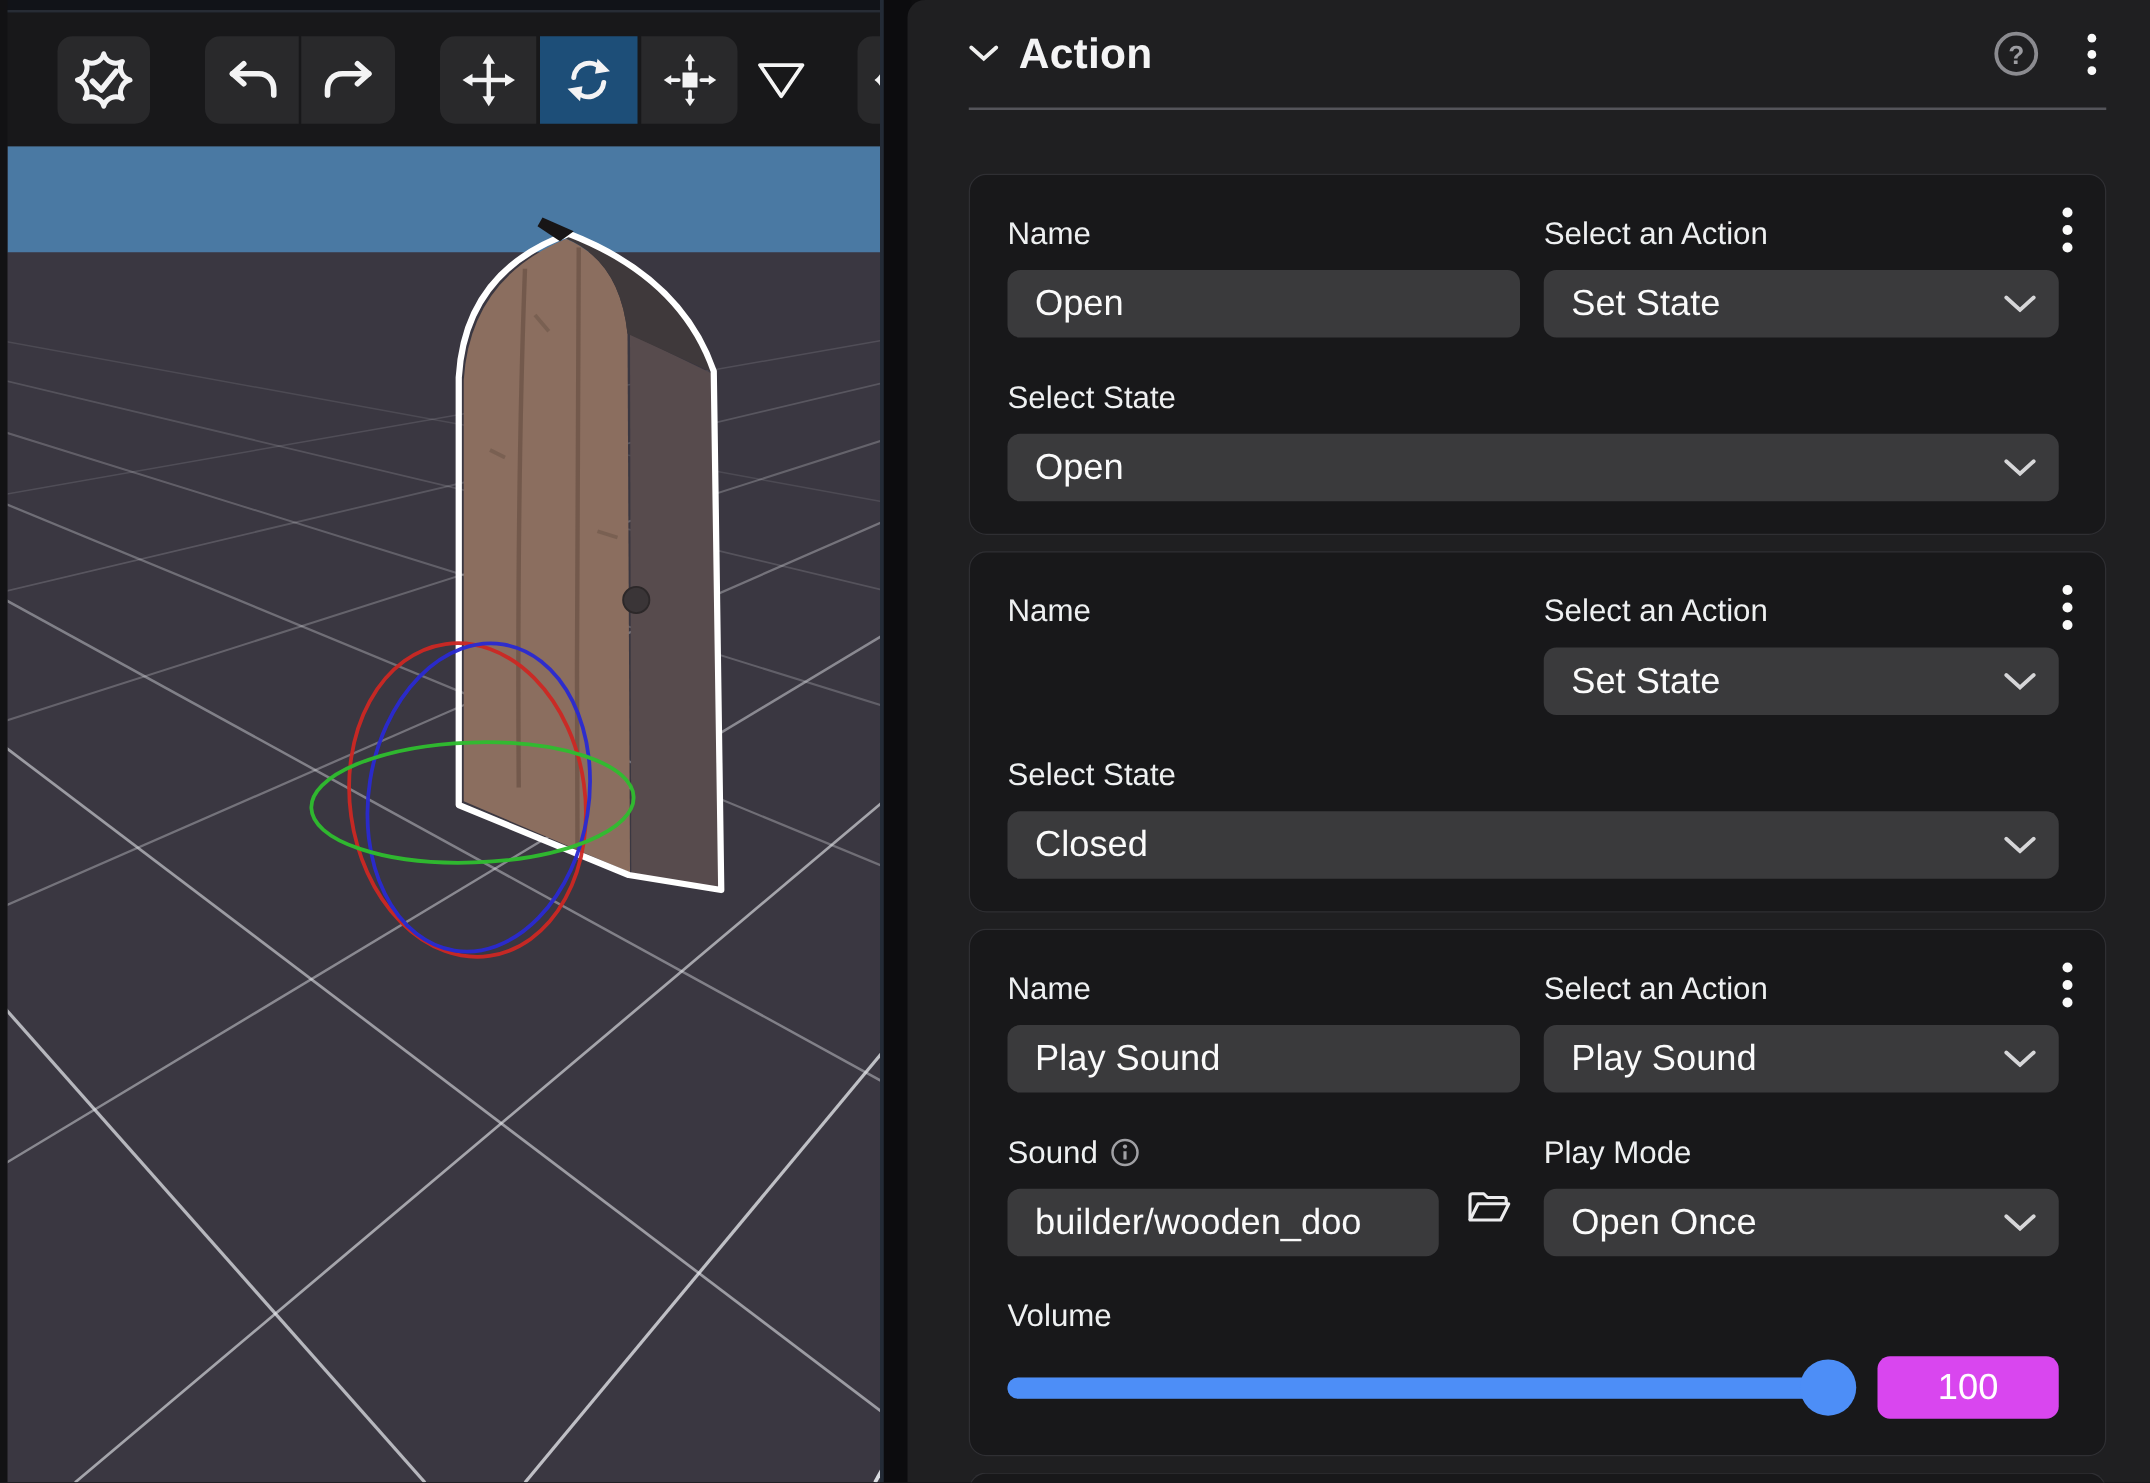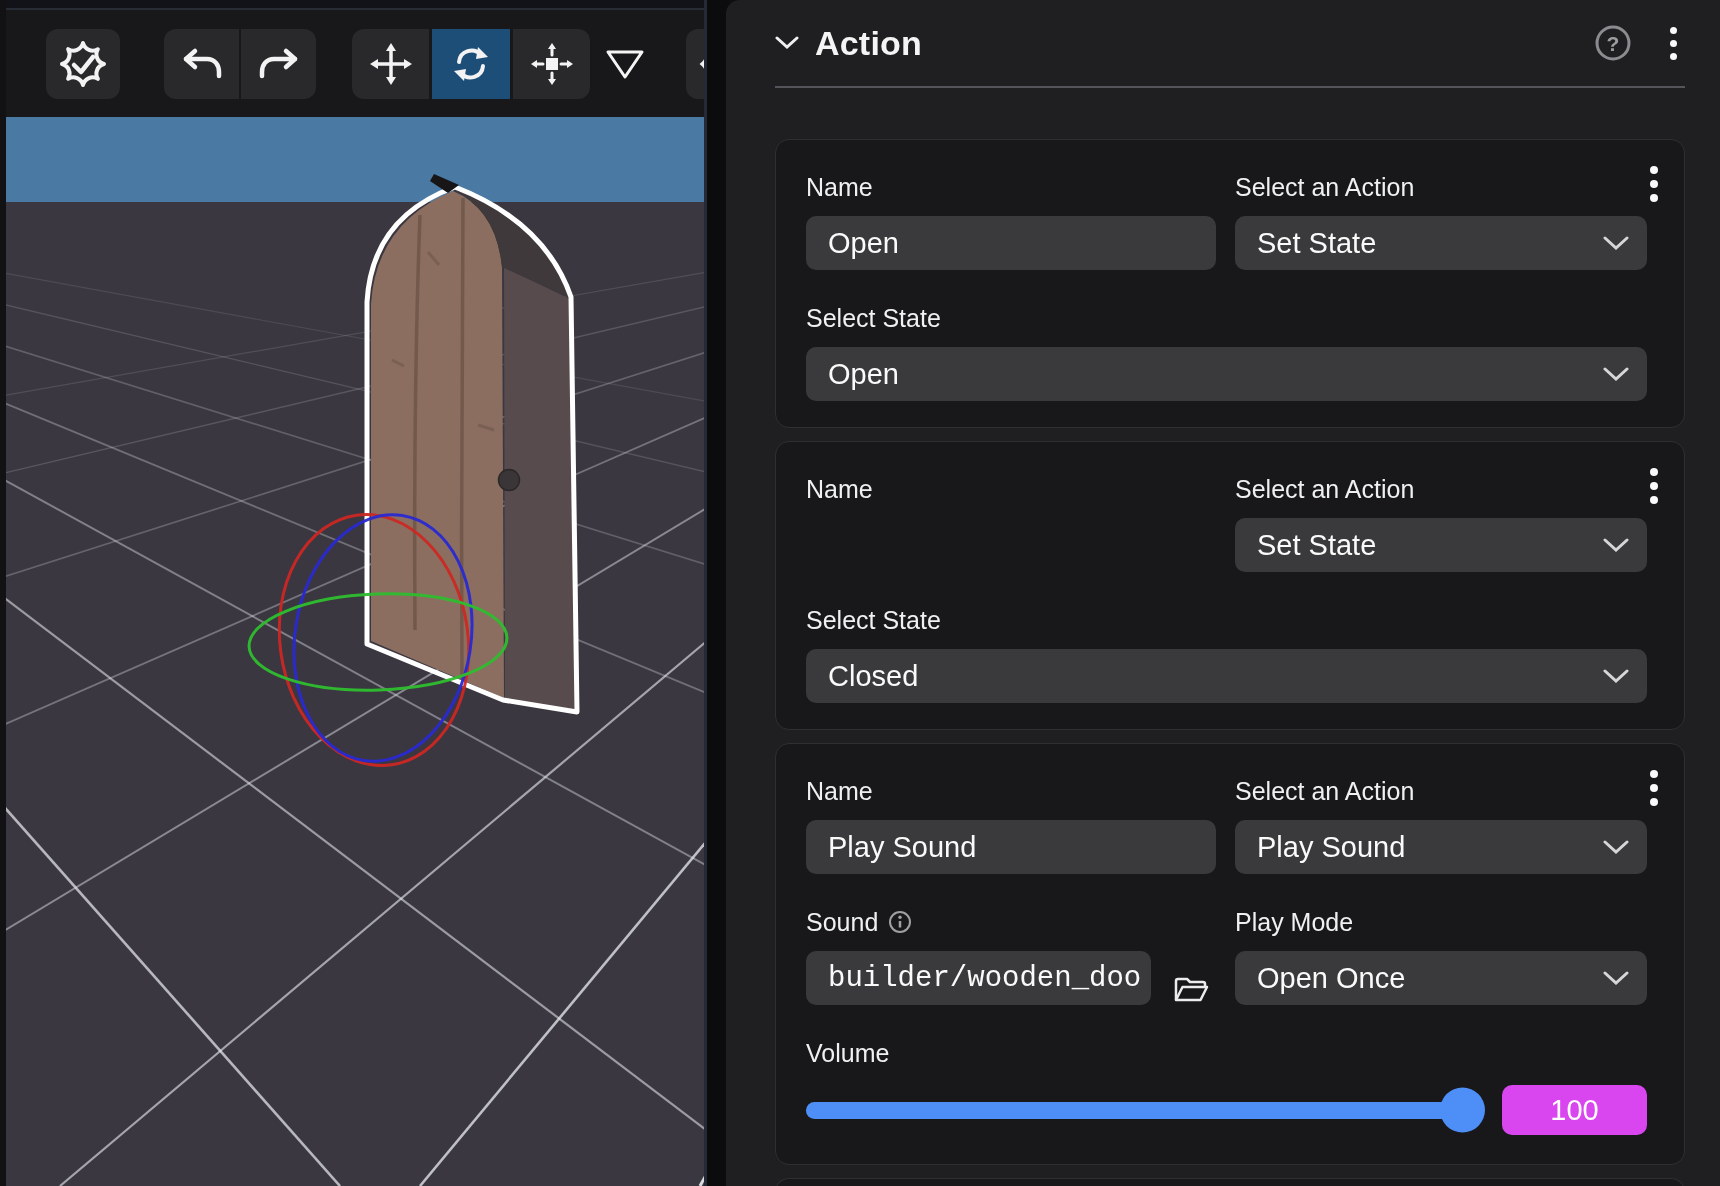--- a/index.html
+++ b/index.html
@@ -51,21 +51,21 @@
   .col-r{flex:1;min-width:0;}
   .sect{margin-top:33px;}
   .field-label{font-size:25px;color:#eef0f1;height:30px;line-height:30px;margin-bottom:14px;display:flex;align-items:center;}
   .tinput,.tselect{
     height:54px;background:#3a3a3c;border-radius:10px;display:flex;align-items:center;
     padding:0 22px;box-sizing:border-box;font-size:29px;color:#fafafa;position:relative;
     white-space:nowrap;overflow:hidden;
   }
   .tselect{padding-right:96px;}
   .tselect .chev{position:absolute;right:18px;top:50%;transform:translateY(-50%);}
-  .path-row{display:flex;align-items:flex-end;font-family:Liberation Mono, monospace;}
+  .path-row{display:flex;align-items:flex-start;}
   .path-input{width:345px;flex:none;}
   .folder-btn{margin-left:22px;display:flex;align-items:center;}
   .info-icn{margin-left:10px;display:flex;}
 
   .slider-row{display:flex;align-items:center;margin-top:14px;height:56px;}
   .slider{position:relative;width:677px;height:17px;border-radius:9px;background:#2a2a2c;flex:none;}
   .slider-fill{position:absolute;left:0;top:0;height:100%;border-radius:9px;background:#4d8ef7;}
   .slider-thumb{position:absolute;right:-2px;top:50%;transform:translateY(-50%);width:45px;height:45px;border-radius:50%;background:#4d8ef7;}
   .value-box{
     margin-left:auto;width:145px;height:50px;background:#d946ef;border-radius:10px;

